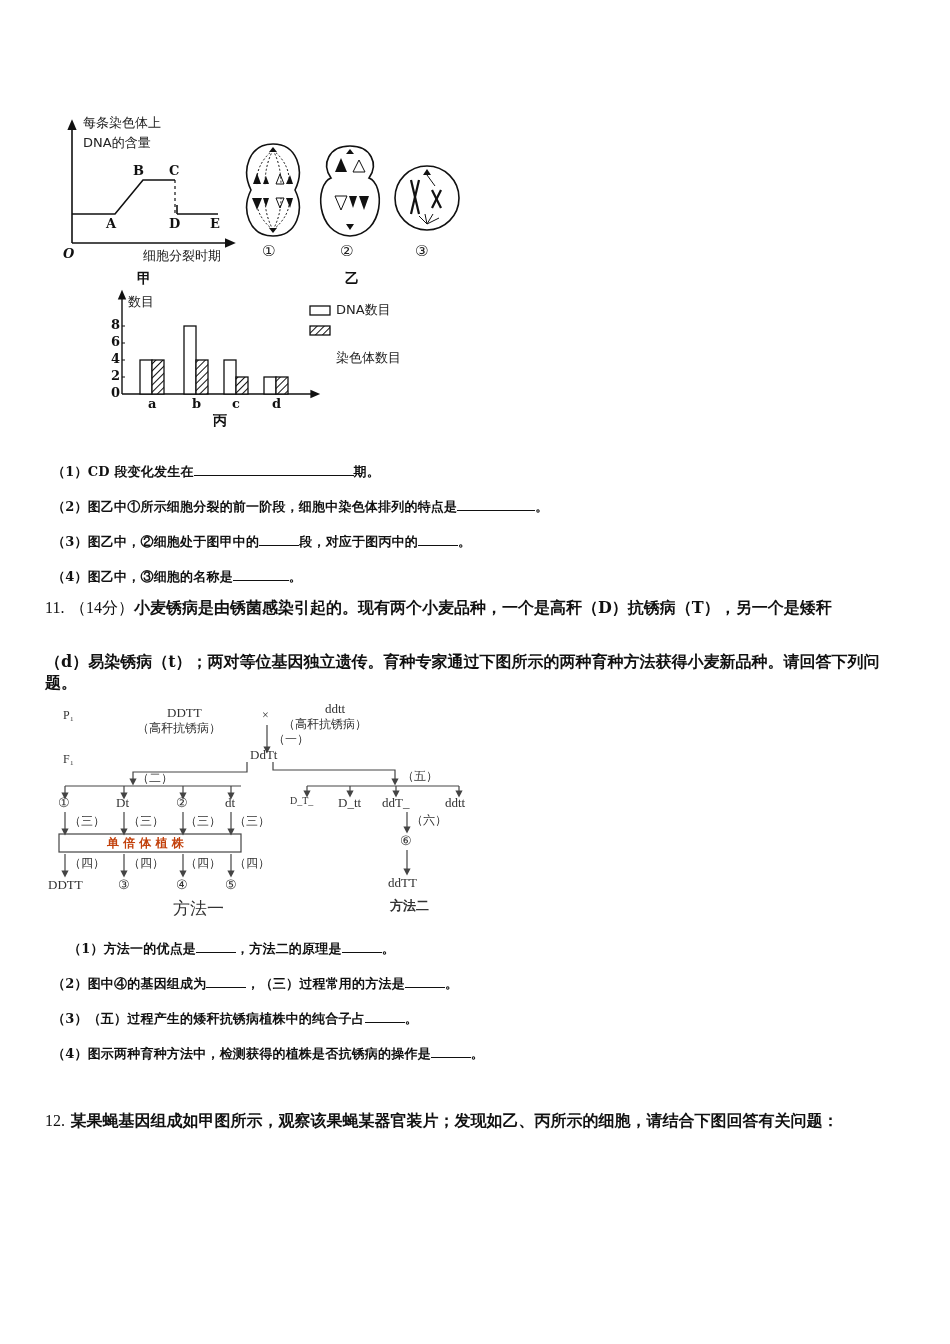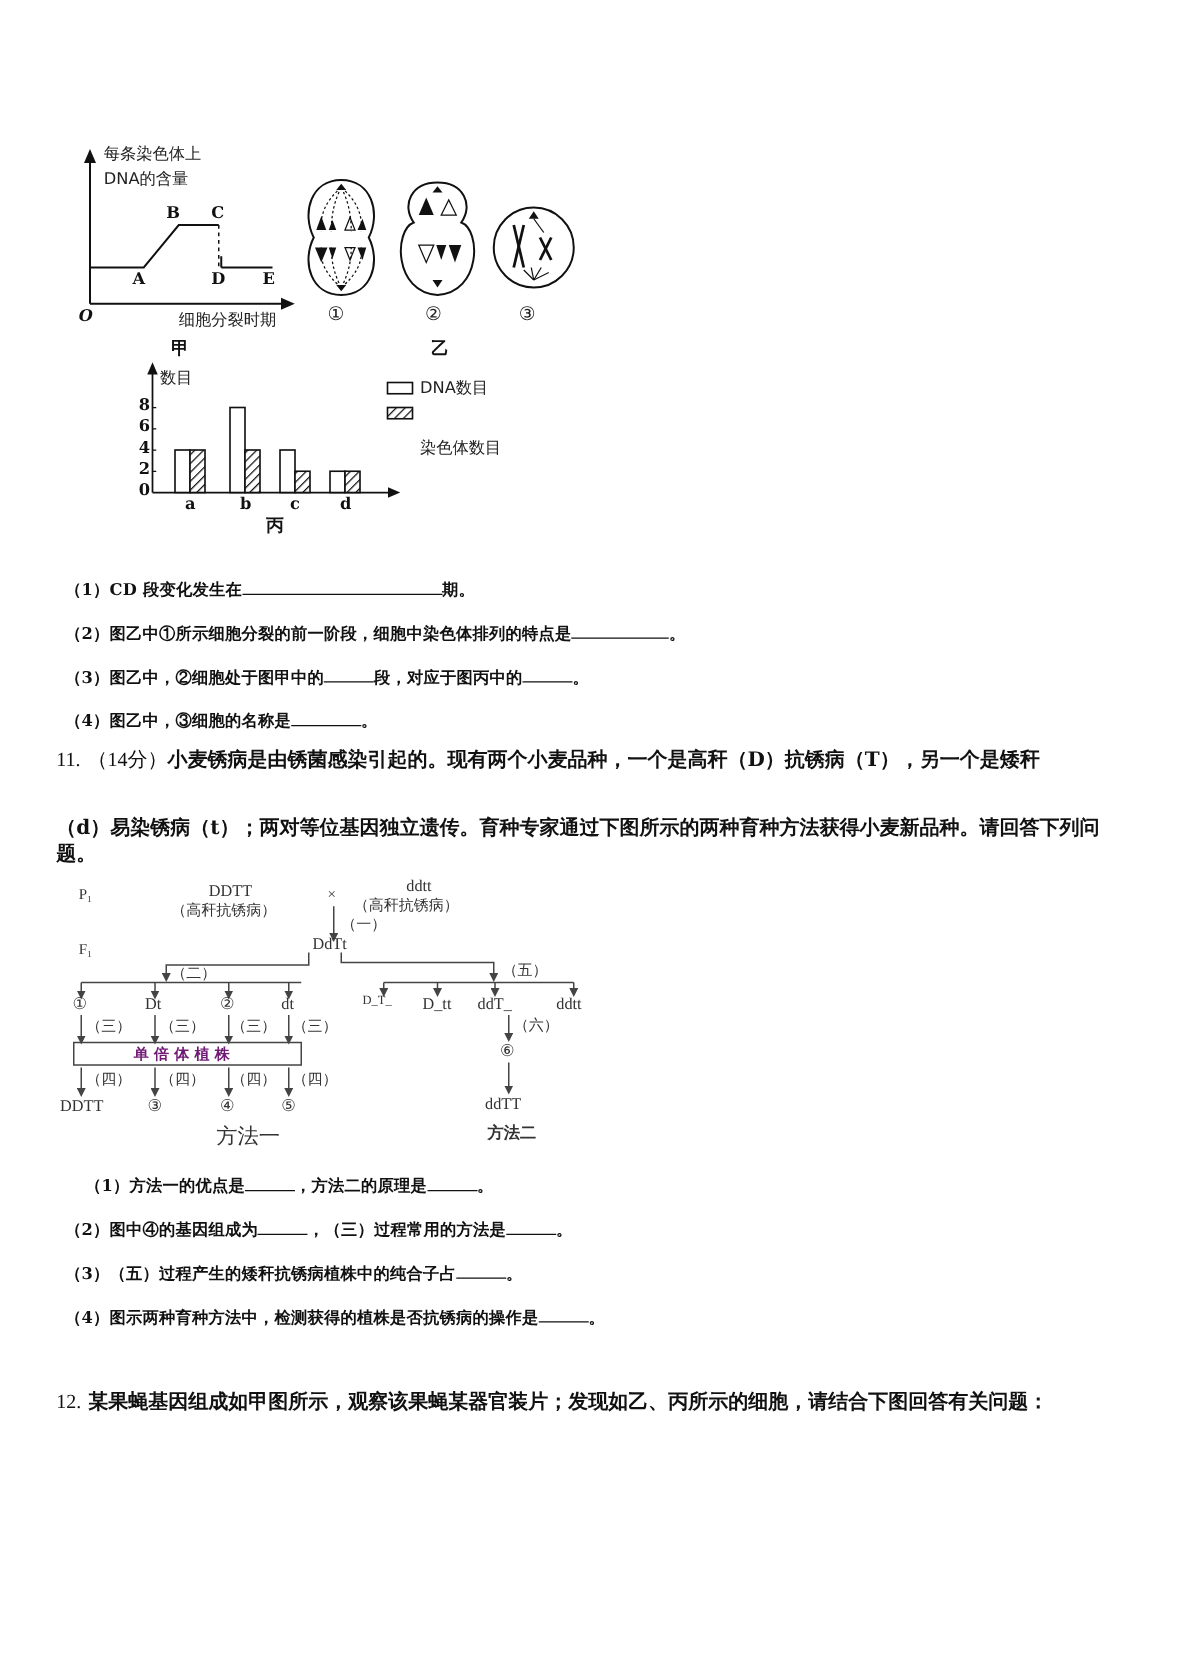--- a/index.html
+++ b/index.html
@@ -226,21 +226,21 @@
   <div class="abs fig-label" style="left:92px;top:70px;font-size:12px;color:#333;">（二）</div>
   <div class="abs fig-label" style="left:357px;top:68px;font-size:12px;color:#333;">（五）</div>
   <div class="abs" style="left:13px;top:95px;font-size:13px;">①</div>
   <div class="abs" style="left:71px;top:95px;font-size:13px;">Dt</div>
   <div class="abs" style="left:131px;top:95px;font-size:13px;">②</div>
   <div class="abs" style="left:180px;top:95px;font-size:13px;">dt</div>
   <div class="abs fig-label" style="left:24px;top:113px;font-size:12px;color:#333;">（三）</div>
   <div class="abs fig-label" style="left:83px;top:113px;font-size:12px;color:#333;">（三）</div>
   <div class="abs fig-label" style="left:140px;top:113px;font-size:12px;color:#333;">（三）</div>
   <div class="abs fig-label" style="left:189px;top:113px;font-size:12px;color:#333;">（三）</div>
-  <div class="abs fig-label" style="left:62px;top:135px;font-size:12px;color:#701a75;font-weight:bold;">单 倍 体 植 株</div>
+  <div class="abs fig-label" style="left:62px;top:135px;font-size:12px;color:#c2410c;font-weight:bold;">单 倍 体 植 株</div>
   <div class="abs fig-label" style="left:24px;top:155px;font-size:12px;color:#333;">（四）</div>
   <div class="abs fig-label" style="left:83px;top:155px;font-size:12px;color:#333;">（四）</div>
   <div class="abs fig-label" style="left:140px;top:155px;font-size:12px;color:#333;">（四）</div>
   <div class="abs fig-label" style="left:189px;top:155px;font-size:12px;color:#333;">（四）</div>
   <div class="abs" style="left:3px;top:177px;font-size:13px;">DDTT</div>
   <div class="abs" style="left:73px;top:177px;font-size:13px;">③</div>
   <div class="abs" style="left:131px;top:177px;font-size:13px;">④</div>
   <div class="abs" style="left:180px;top:177px;font-size:13px;">⑤</div>
   <div class="abs fig-label" style="left:92px;top:197px;font-size:17px;color:#333;font-weight:normal;margin-left:36px;">方法一</div>
   <div class="abs" style="left:245px;top:95px;font-size:10px;">D_T_</div>

